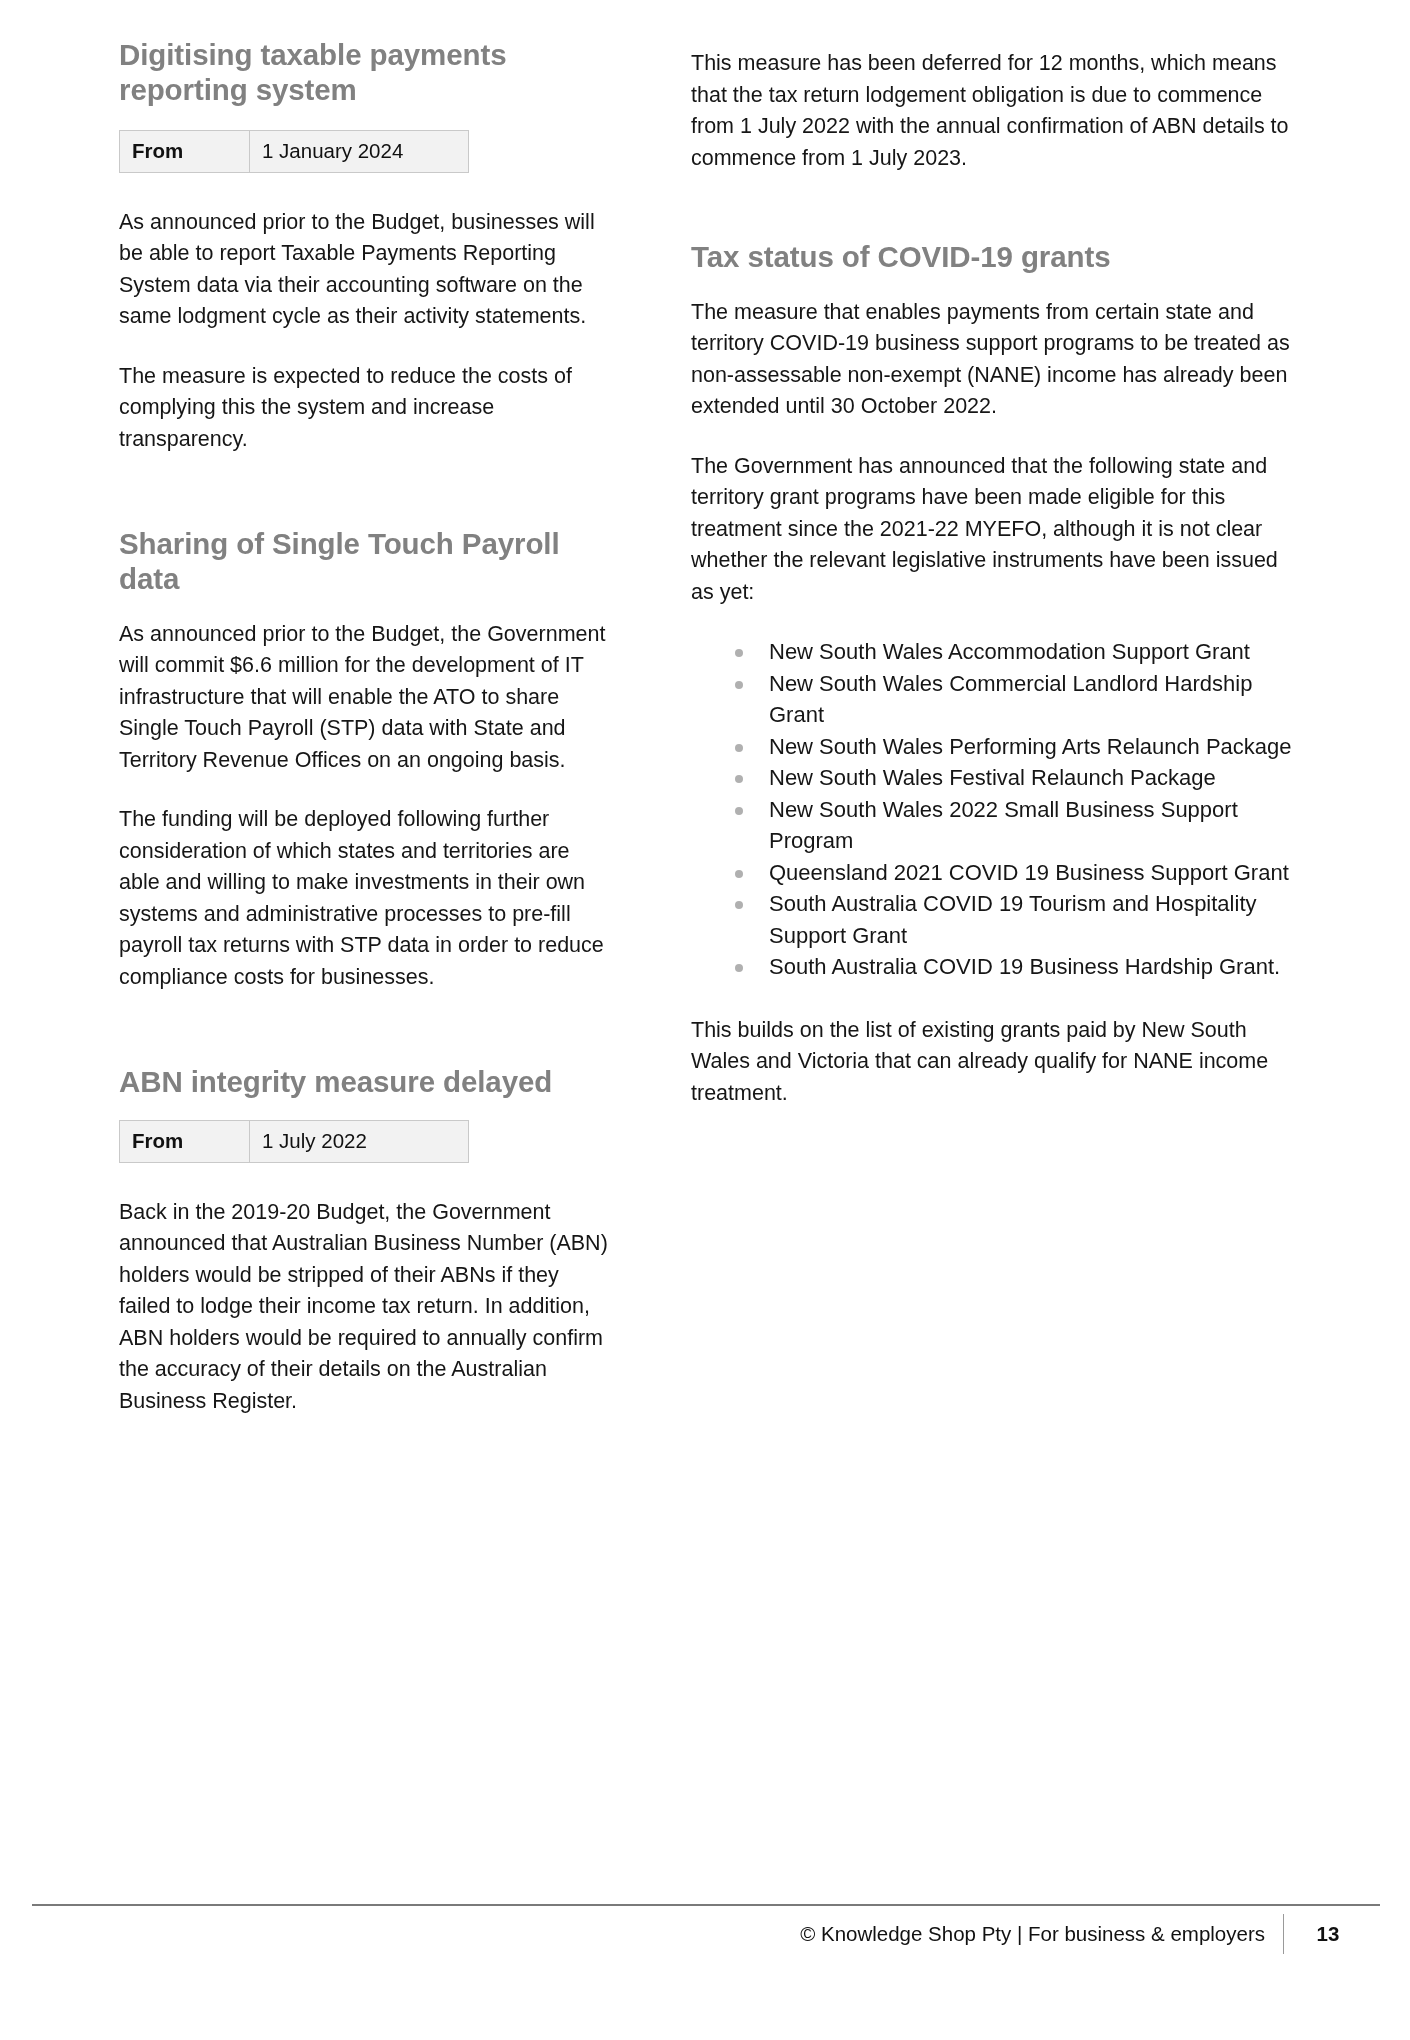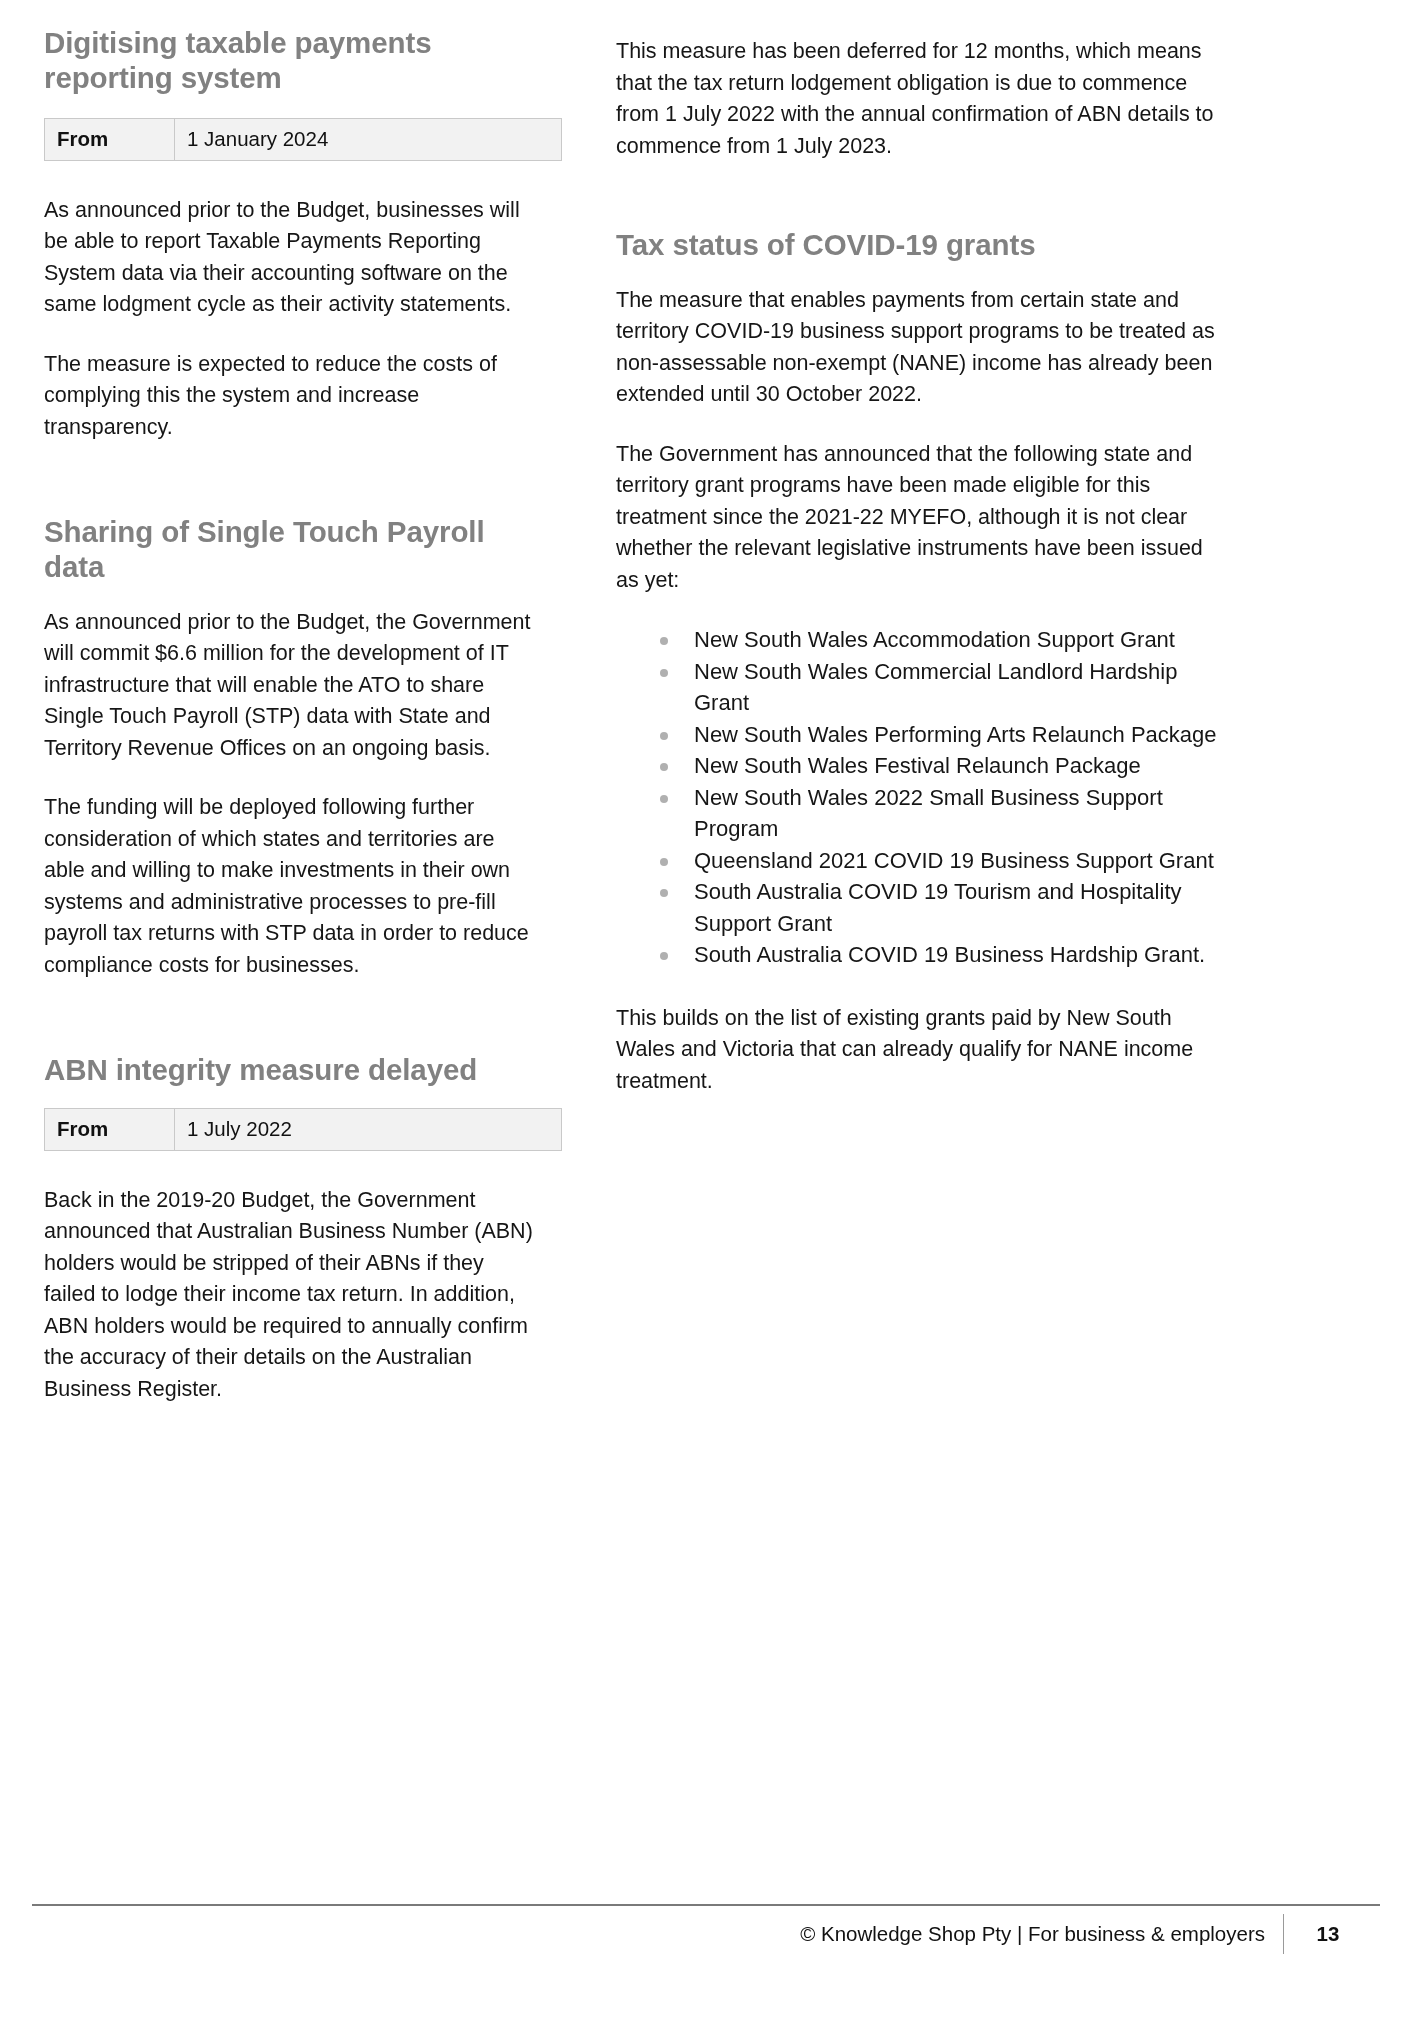--- a/index.html
+++ b/index.html
@@ -15,28 +15,29 @@
     position: relative;
     width: 1410px;
     height: 2040px;
     background: #ffffff;
     box-sizing: border-box;
     overflow: hidden;
   }
   .content {
     position: absolute;
     left: 0;
-    top: 4px;
+    top: 16px;
     width: 1410px;
     height: 1900px;
     padding: 22px 38px 0 44px;
     box-sizing: border-box;
     display: flex;
     flex-direction: row;
     column-gap: 80px;
+    justify-content: center;
   }
   .col {
     width: 492px;
     flex: 0 0 492px;
   }
   .col-right {
     width: 606px;
     flex: 0 0 606px;
     padding-top: 10px;
   }
@@ -61,21 +62,21 @@
     line-height: 31.5px;
     color: #161616;
     margin: 0 0 28px 0;
     font-weight: 400;
   }
   p.body-text.last { margin-bottom: 0; }
 
   
   table.from-table {
     border-collapse: collapse;
-    width: 518px;
+    width: 350px;
     margin: 0 0 34px 0;
     background: #f2f2f2;
     table-layout: fixed;
   }
   table.from-table td {
     border: 1px solid #c9c9c9;
     padding: 7px 12px 8px 12px;
     font-size: 20.5px;
     line-height: 26px;
     color: #111111;

